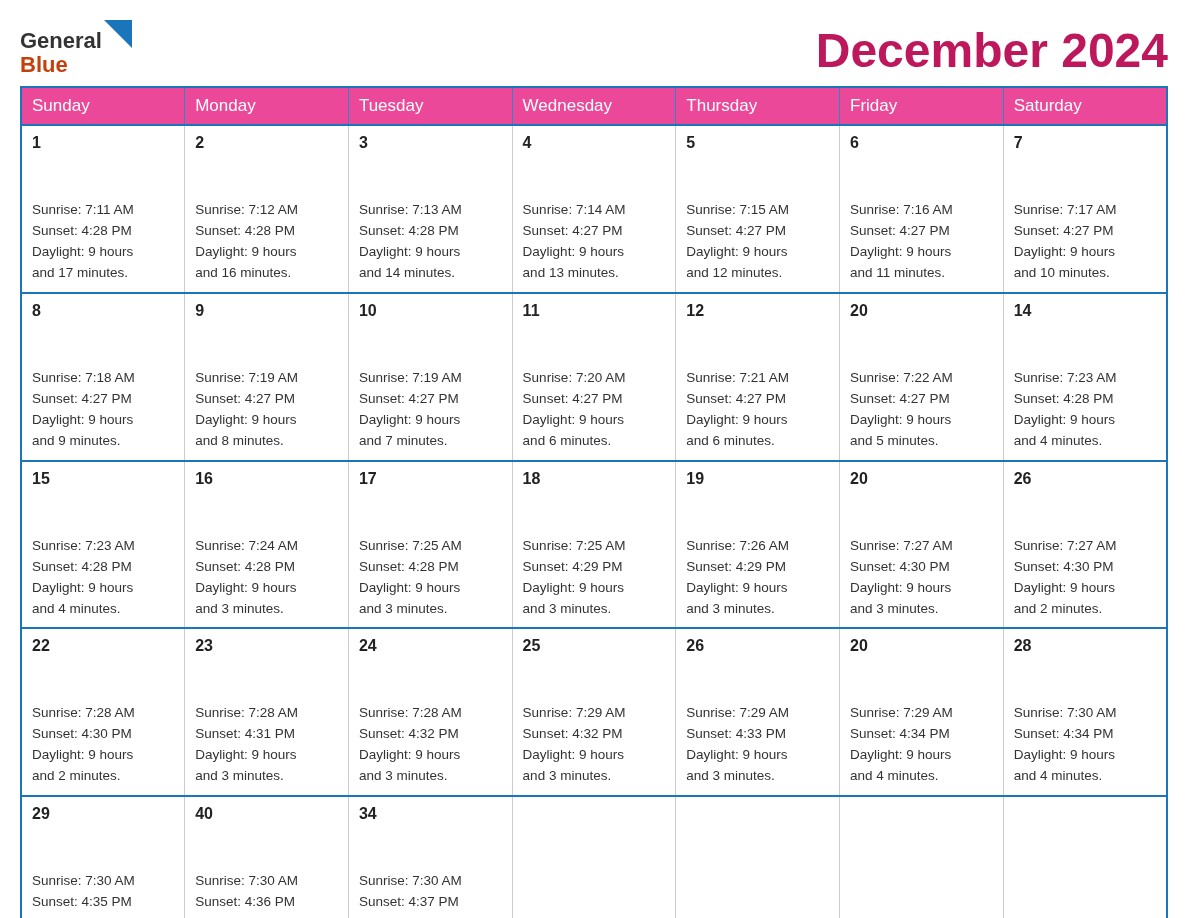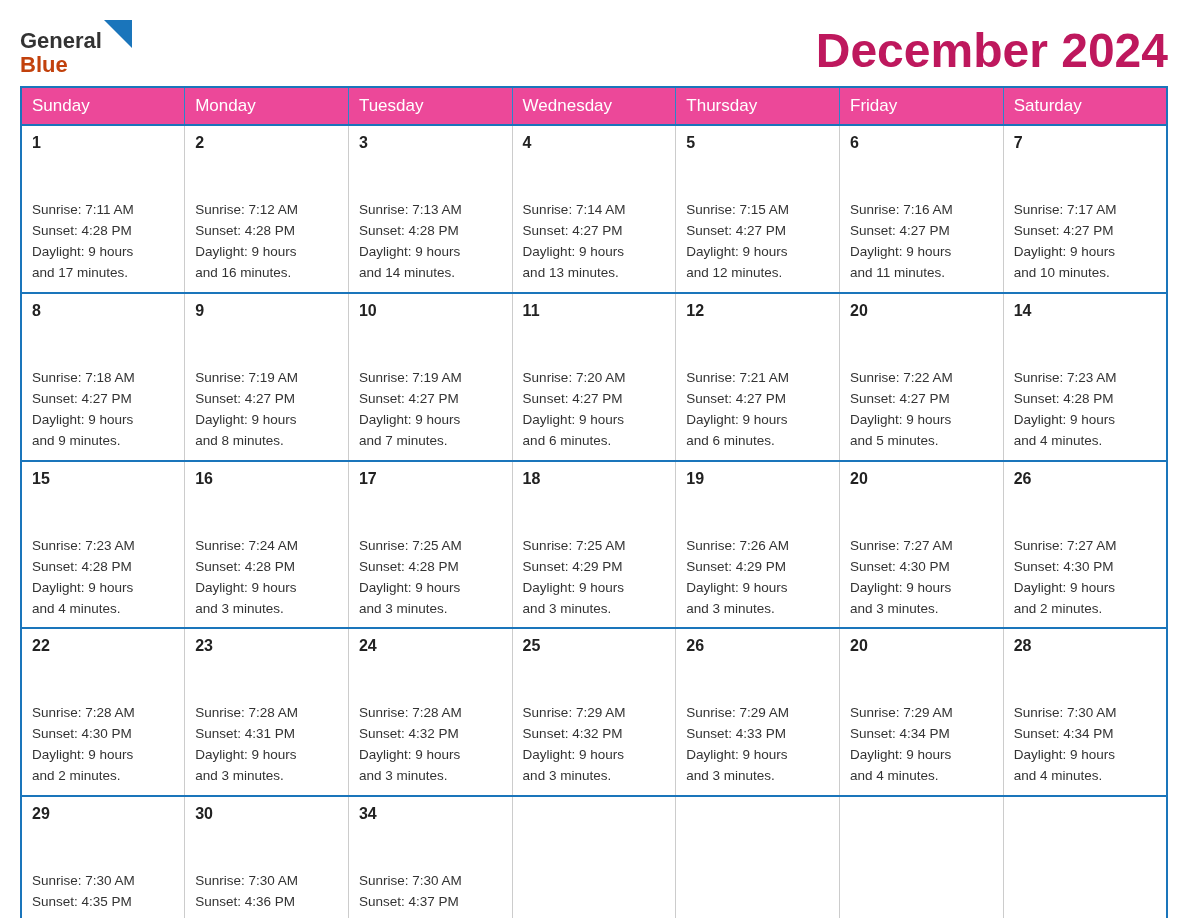--- a/index.html
+++ b/index.html
@@ -395,21 +395,21 @@
         <td>
           <span class="day-num">29</span>
           <div class="day-info">
             Sunrise: 7:30 AM<br>
             Sunset: 4:35 PM<br>
             Daylight: 9 hours<br>
             and 5 minutes.
           </div>
         </td>
         <td>
-          <span class="day-num">30</span>
+          <span class="day-num">40</span>
           <div class="day-info">
             Sunrise: 7:30 AM<br>
             Sunset: 4:36 PM<br>
             Daylight: 9 hours<br>
             and 5 minutes.
           </div>
         </td>
         <td>
           <span class="day-num">34</span>
           <div class="day-info">

